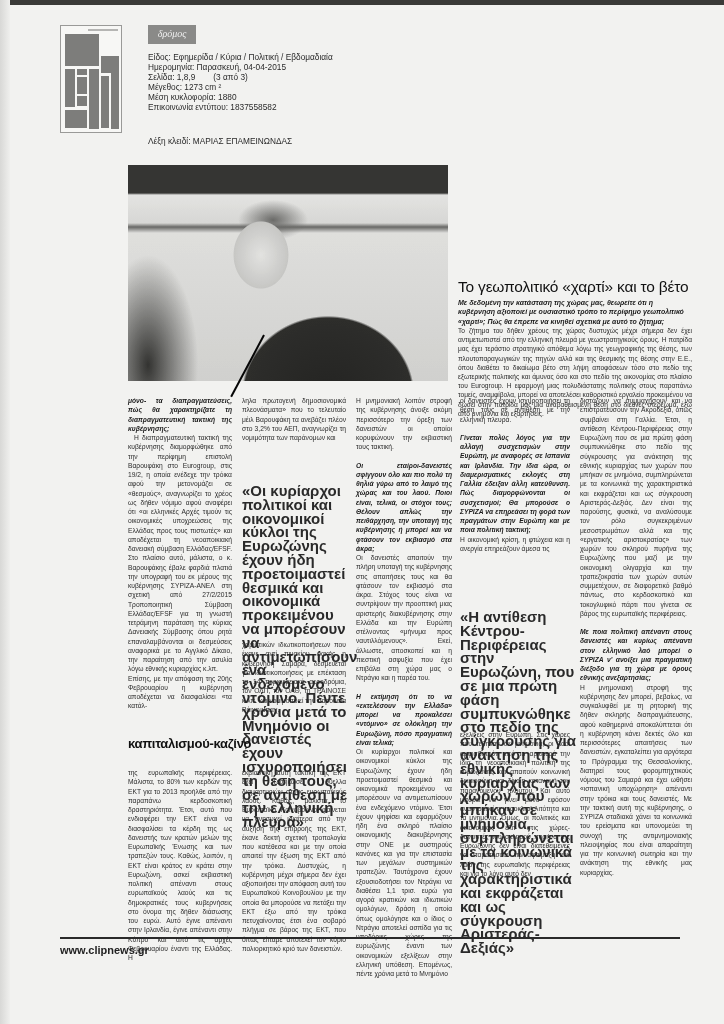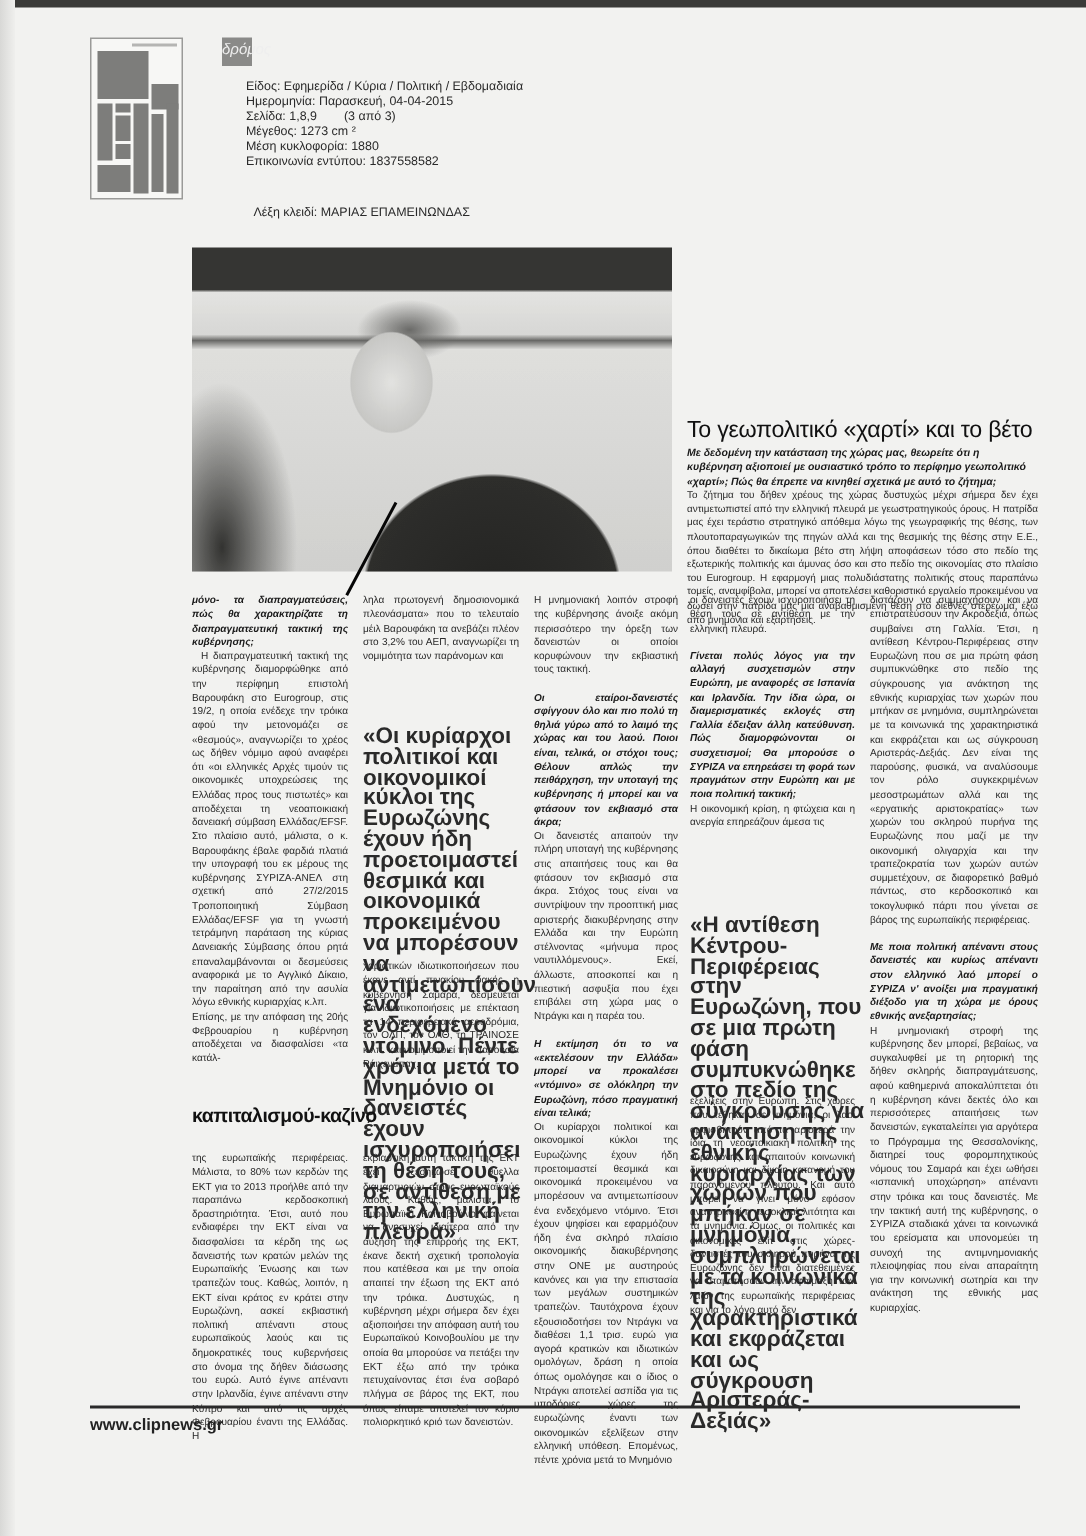--- a/index.html
+++ b/index.html
@@ -10,25 +10,25 @@
     color: #1a1a1a;
     position: relative;
   }
   .topbar { position: absolute; left: 0; top: 0; width: 724px; height: 5px; background: #3a3a38; }
   .leftedge { position: absolute; left: 0; top: 0; width: 10px; height: 1024px; background: linear-gradient(to right, #d8d8d6, #efefed); }
 
   
   .thumb { position: absolute; left: 60px; top: 25px; width: 62px; height: 108px; border: 1px solid #9a9a98; background: #f7f7f5; }
   .thumb .blk { position: absolute; background: #7d7d7b; }
   .thumb .lbl { position: absolute; right: 3px; top: 3px; width: 30px; height: 2px; background: #b5b5b3; }
-  .logo { position: absolute; left: 148px; top: 25px; width: 20px; height: 19px; background: #8a8a88; color: #eee; font-family: Liberation Sans, sans-serif; font-style: italic; font-size: 10px; line-height: 17px; text-align: center; }
-  .meta { position: absolute; left: 164px; top: 52px; font-size: 8.3px; line-height: 10px; color: #2a2a2a; }
+  .logo { position: absolute; left: 148px; top: 25px; width: 48px; height: 19px; background: #8a8a88; color: #eee; font-family: Liberation Serif, serif; font-style: italic; font-size: 10px; line-height: 17px; text-align: center; }
+  .meta { position: absolute; left: 148px; top: 52px; font-size: 8.3px; line-height: 10px; color: #2a2a2a; }
   .meta div { white-space: nowrap; }
   .meta .pg span.sep { display: inline-block; width: 18px; }
-  .keyword { position: absolute; left: 148px; top: 136px; font-size: 8.3px; color: #2a2a2a; margin-left: 21px; }
+  .keyword { position: absolute; left: 148px; top: 136px; font-size: 8.3px; color: #2a2a2a; }
 
   
   .photo { position: absolute; left: 128px; top: 165px; width: 320px; height: 216px; background:
       radial-gradient(ellipse 45px 55px at 133px 90px, #d9d9d7 0%, #c0c0be 60%, transparent 62%),
       radial-gradient(ellipse 35px 20px at 145px 55px, #6c6c6a 0%, transparent 100%),
       radial-gradient(ellipse 120px 110px at 200px 230px, #2c2c2a 0%, #353533 70%, transparent 72%),
       radial-gradient(ellipse 50px 110px at 20px 200px, #3a3a38 0%, transparent 100%),
       linear-gradient(to bottom, #3c3c3a 0px, #3c3c3a 28px, #dadad8 30px, #cfcfcd 58px, #6a6a68 62px, #d6d6d4 68px, #c9c9c7 216px);
     filter: contrast(1.1); }
   .photo .mic { position: absolute; left: 135px; top: 170px; width: 2px; height: 70px; background: #111; transform: rotate(28deg); transform-origin: top; }

